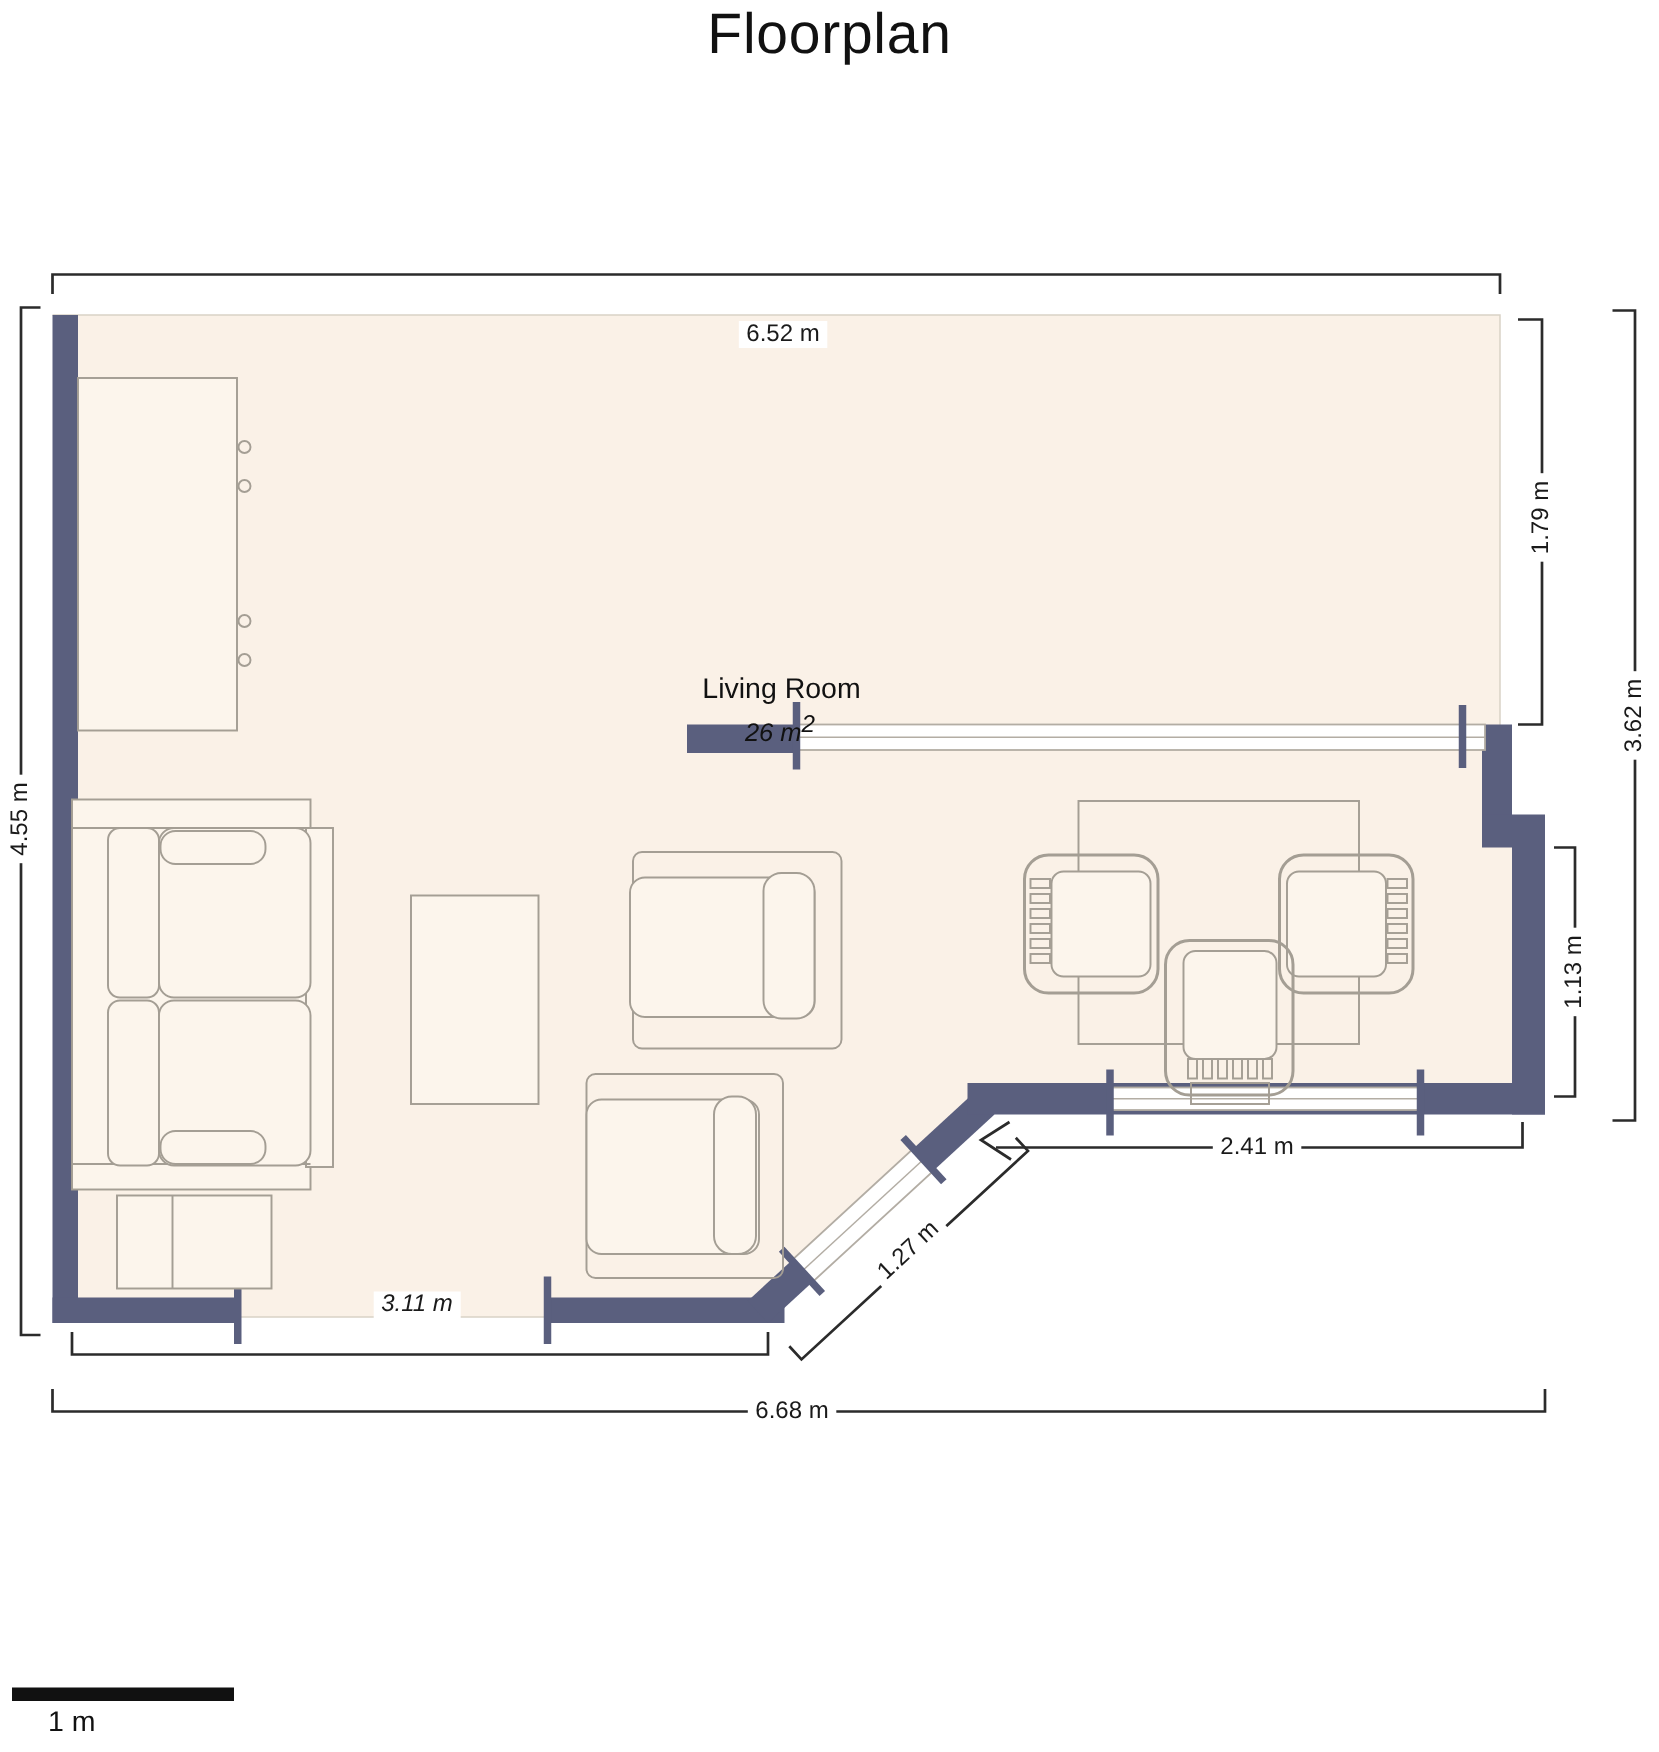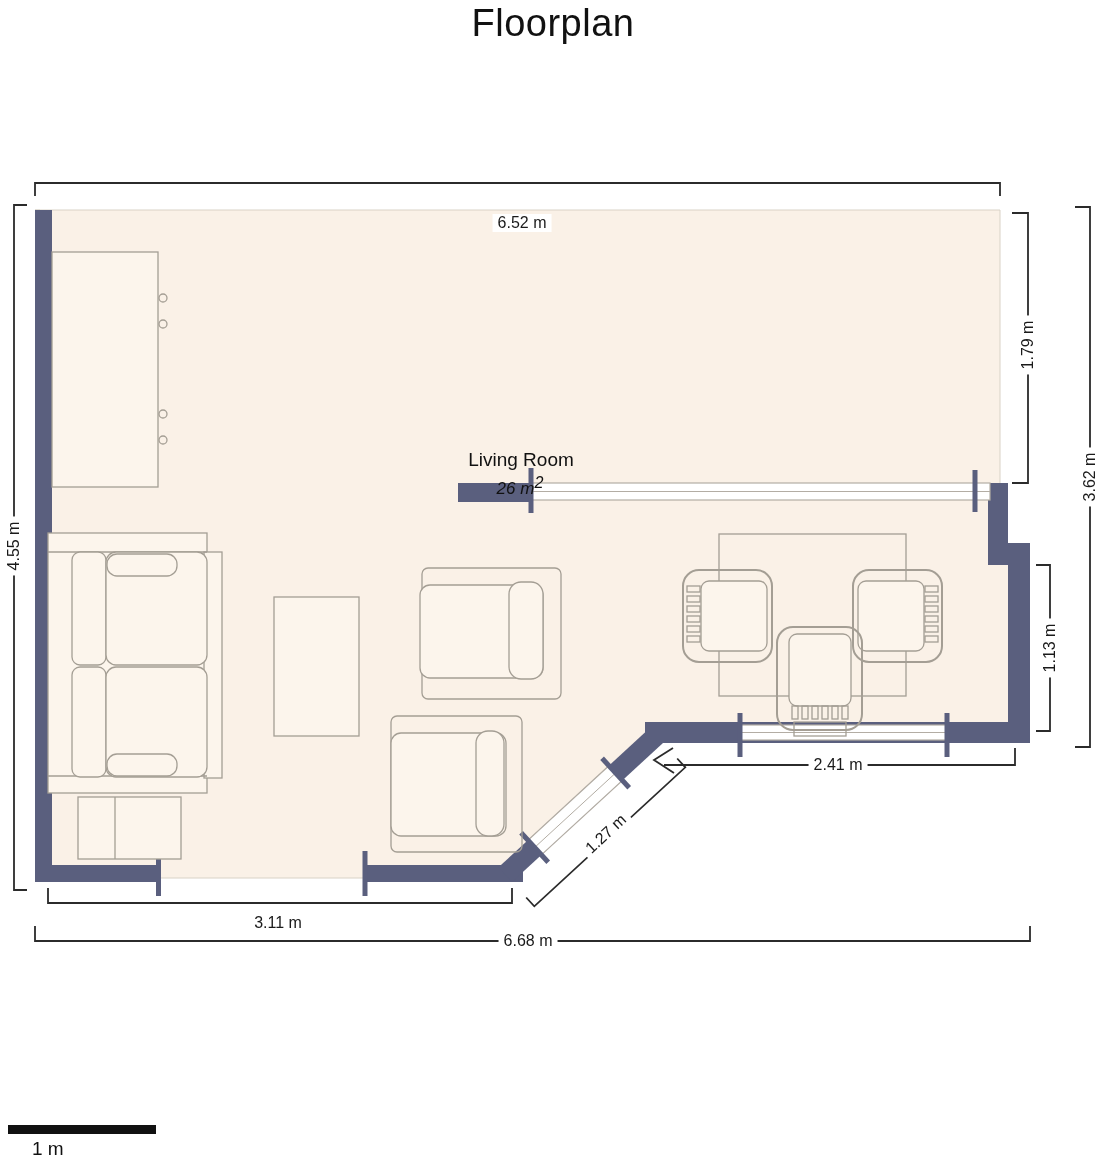--- a/index.html
+++ b/index.html
@@ -178,21 +178,21 @@
   <div class="lbl dimlbl cc" style="left:522px;top:183px;margin-top:40px;">6.52 m</div>
 
   <div class="lbl dimlbl rot90" style="left:14px;top:546px;">4.55 m</div>
 
   <div class="lbl dimlbl rot90" style="left:1028px;top:345px;">1.79 m</div>
 
   <div class="lbl dimlbl rot90" style="left:1090px;top:477px;">3.62 m</div>
 
   <div class="lbl dimlbl rot90" style="left:1050px;top:648px;">1.13 m</div>
 
-  <div class="lbl dimlbl cc" style="left:278px;top:923px;">3.11 m</div>
+  <div class="lbl dimlbl cc" style="left:278px;top:870px;font-style:italic;">3.11 m</div>
 
   <div class="lbl dimlbl cc" style="left:528px;top:941px;">6.68 m</div>
 
   <div class="lbl dimlbl cc" style="left:838px;top:765px;">2.41 m</div>
 
   <div class="lbl dimlbl rot43" style="left:606px;top:834px;">1.27 m</div>
 
   <div class="lbl scale-lbl" style="left:8px;top:1138px;">1 m</div>
 
 </div>

